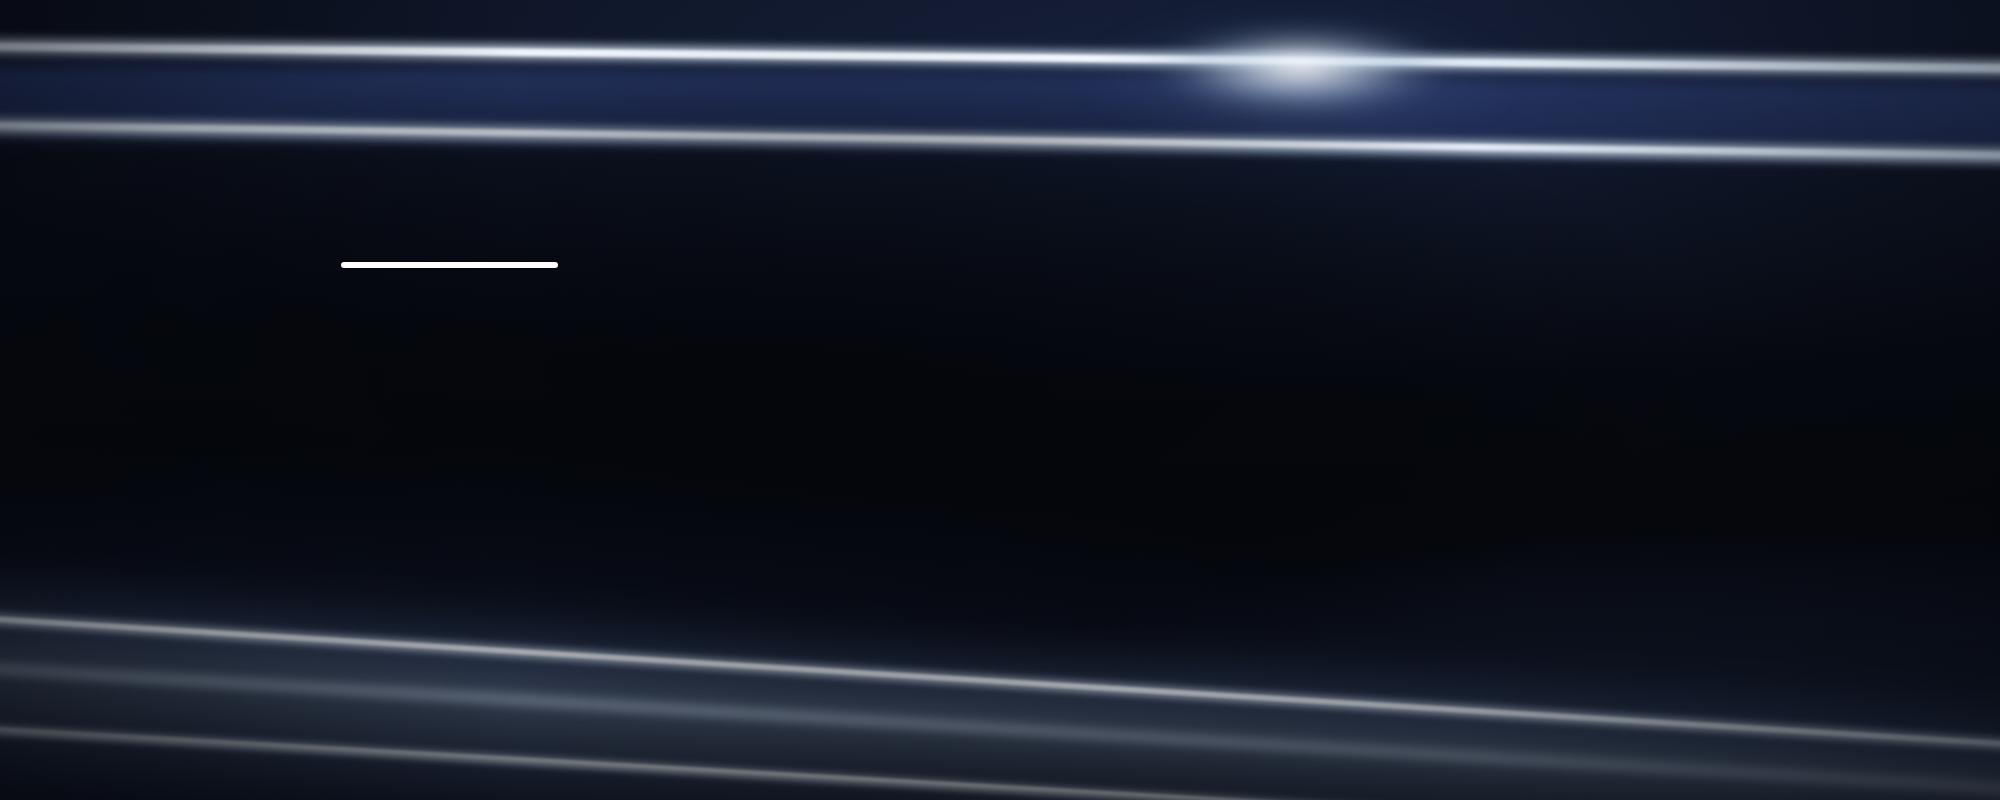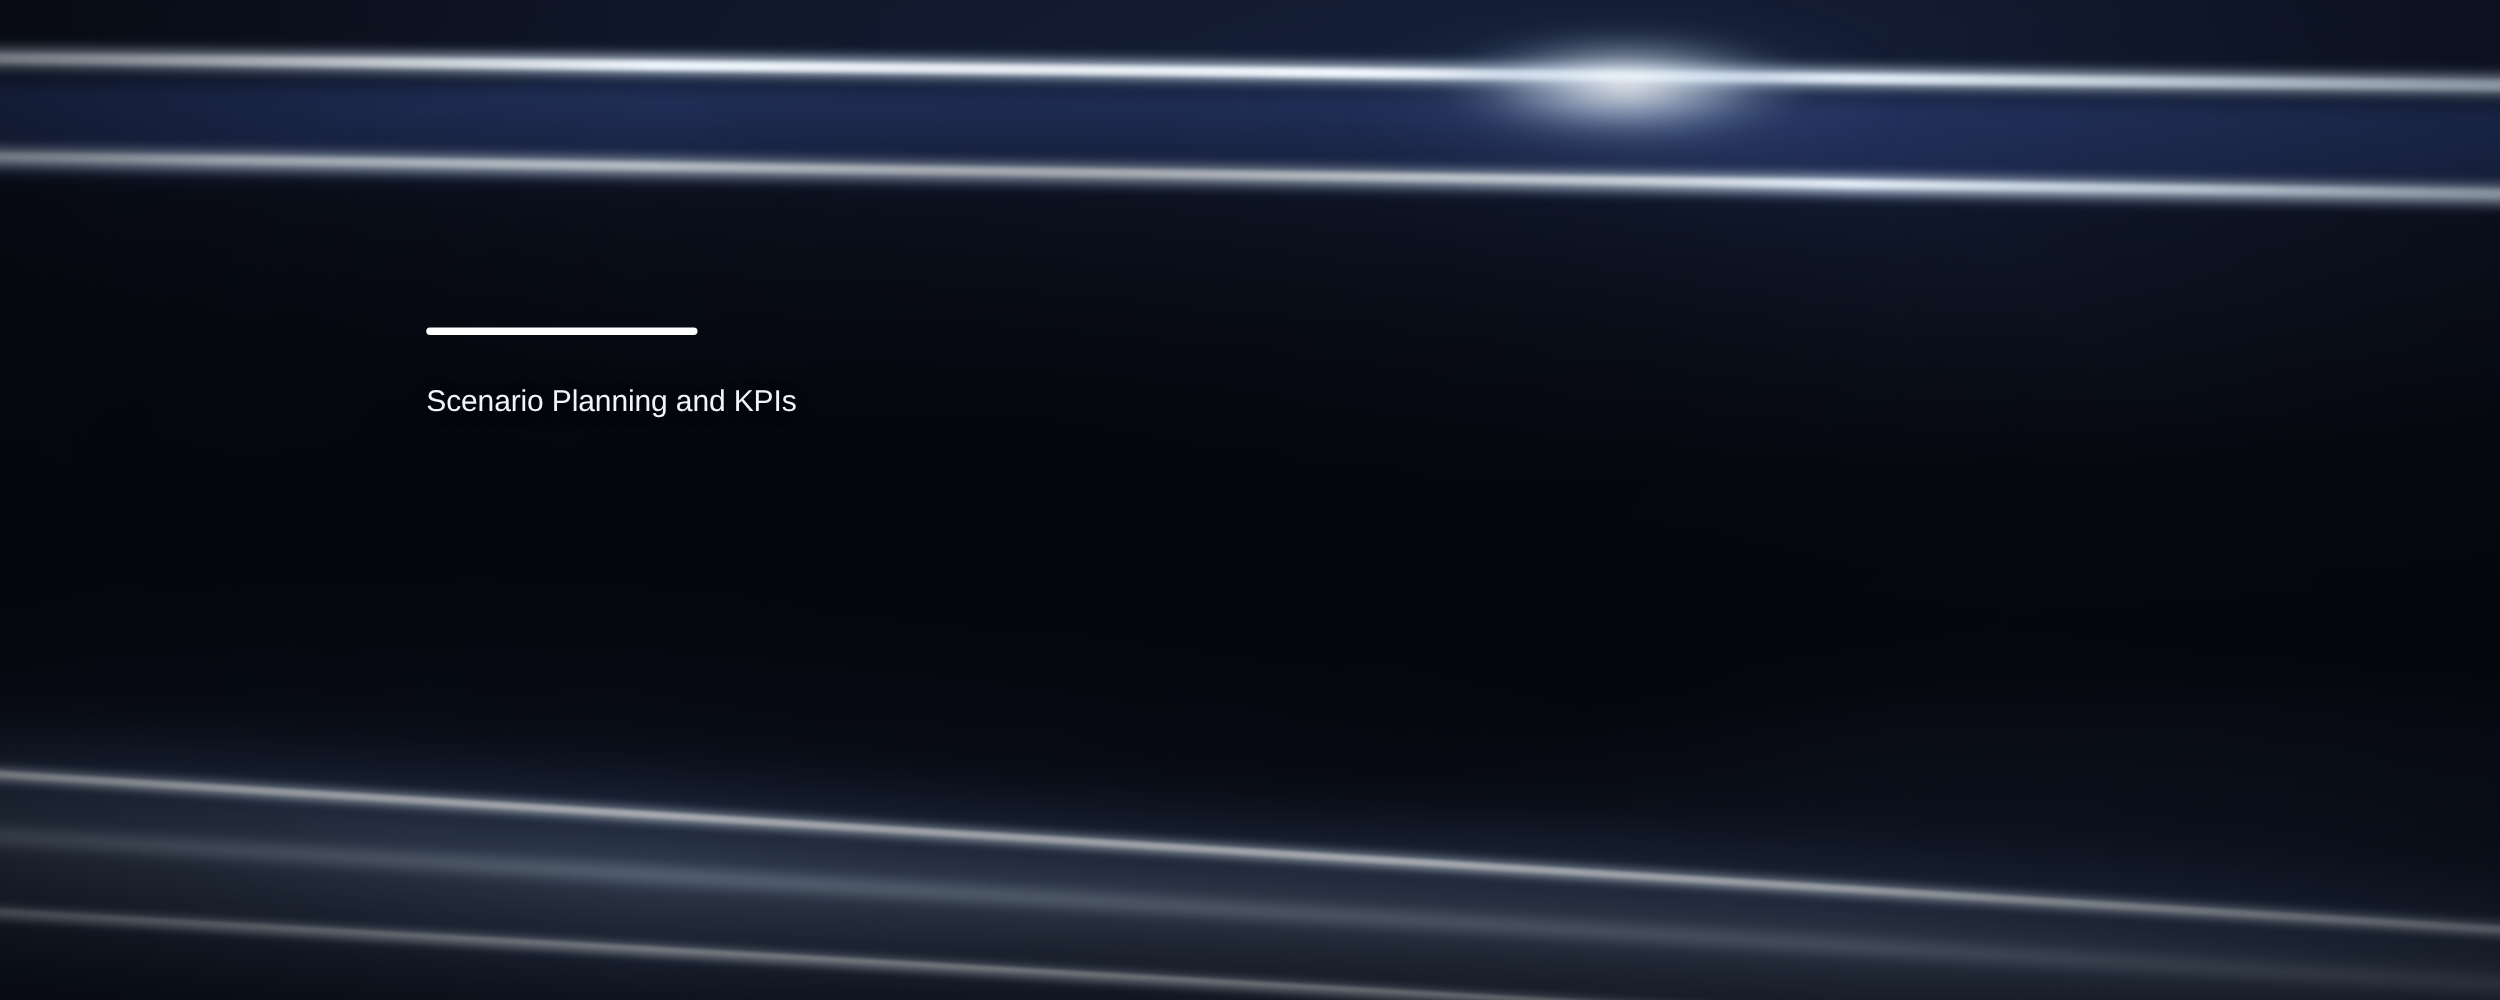--- a/index.html
+++ b/index.html
@@ -311,16 +311,15 @@
     <div class="diag-plate"></div>
     <div class="diag diag-3"></div>
     <div class="diag diag-3-core"></div>
 
     <div class="vignette"></div>
     <div class="vignette-bottom"></div>
   </div>
 
   <div class="content">
     <div class="accent-rule"></div>
-    <p class="hero-subtitle">Scenario Planning and KPIs</p>
   </div>
 
 </div>
 
 </body></html>

